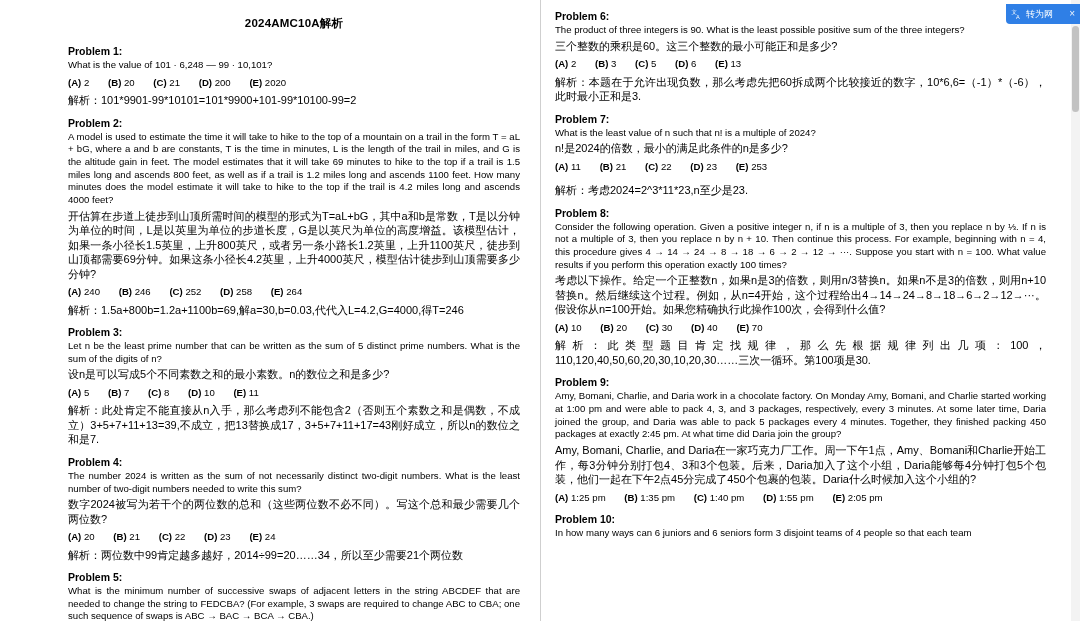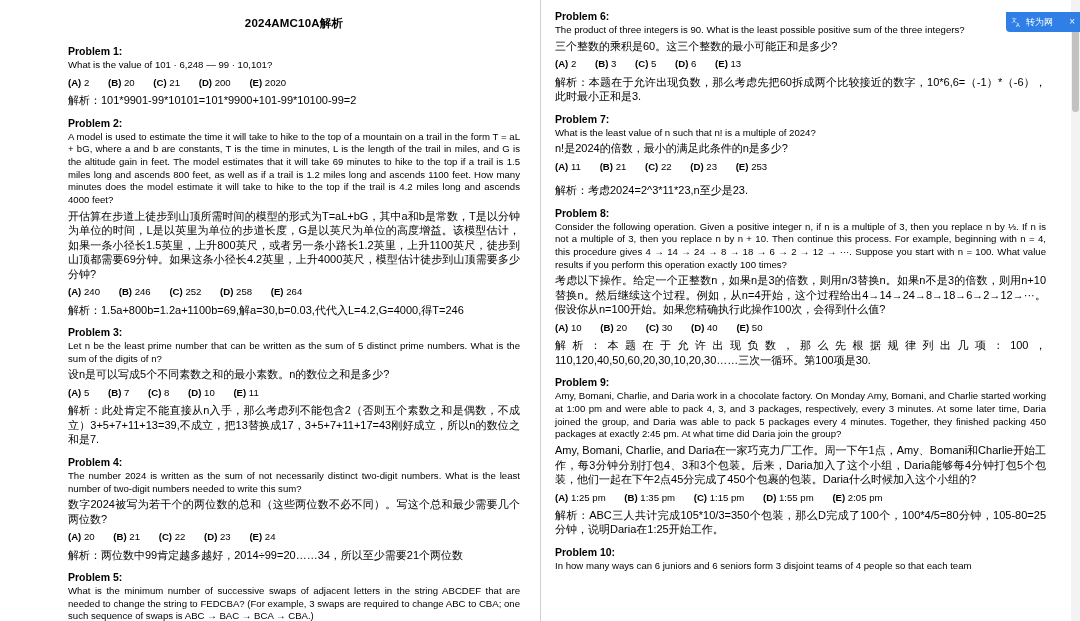--- a/index.html
+++ b/index.html
@@ -85,21 +85,21 @@
   .sol {
     font-size: 11px;
     line-height: 1.32;
     text-align: justify;
     margin: 3px 0 0 0;
   }
   .spacer-sm { height: 3px; }
   
   .translate-widget {
     position: absolute;
-    top: 12px;
+    top: 4px;
     right: 0px;
     width: 74px;
     height: 20px;
     background: #2f7fe6;
     color: #ffffff;
     border-radius: 0 0 0 4px;
     display: flex;
     align-items: center;
     gap: 3px;
     padding: 0 5px;
@@ -242,37 +242,36 @@
 
       <div class="prob">
         <div class="prob-head">Problem 8:</div>
         <p class="stmt">Consider the following operation. Given a positive integer n, if n is a multiple of 3, then you replace n by ⅓. If n is not a multiple of 3, then you replace n by n + 10. Then continue this process. For example, beginning with n = 4, this procedure gives 4 → 14 → 24 → 8 → 18 → 6 → 2 → 12 → ···. Suppose you start with n = 100. What value results if you perform this operation exactly 100 times?</p>
         <p class="stmt-cn">考虑以下操作。给定一个正整数n，如果n是3的倍数，则用n/3替换n。如果n不是3的倍数，则用n+10替换n。然后继续这个过程。例如，从n=4开始，这个过程给出4→14→24→8→18→6→2→12→···。假设你从n=100开始。如果您精确执行此操作100次，会得到什么值?</p>
         <div class="choices">
           <span class="ch"><span class="lbl">(A)</span> <span>10</span></span>
           <span class="ch"><span class="lbl">(B)</span> <span>20</span></span>
           <span class="ch"><span class="lbl">(C)</span> <span>30</span></span>
           <span class="ch"><span class="lbl">(D)</span> <span>40</span></span>
-          <span class="ch"><span class="lbl">(E)</span> <span>50</span></span>
-        </div>
-        <p class="sol">解析：本题在于允许出现负数，那么先根据规律列出几项：100，110,120,40,50,60,20,30,10,20,30……三次一循环。第100项是30.</p>
+          <span class="ch"><span class="lbl">(E)</span> <span>70</span></span>
+        </div>
+        <p class="sol">解析：此类型题目肯定找规律，那么先根据规律列出几项：100，110,120,40,50,60,20,30,10,20,30……三次一循环。第100项是30.</p>
       </div>
 
       <div class="prob">
         <div class="prob-head">Problem 9:</div>
         <p class="stmt">Amy, Bomani, Charlie, and Daria work in a chocolate factory. On Monday Amy, Bomani, and Charlie started working at 1:00 pm and were able to pack 4, 3, and 3 packages, respectively, every 3 minutes. At some later time, Daria joined the group, and Daria was able to pack 5 packages every 4 minutes. Together, they finished packing 450 packages at exactly 2:45 pm. At what time did Daria join the group?</p>
         <p class="stmt-cn">Amy, Bomani, Charlie, and Daria在一家巧克力厂工作。周一下午1点，Amy、Bomani和Charlie开始工作，每3分钟分别打包4、3和3个包装。后来，Daria加入了这个小组，Daria能够每4分钟打包5个包装，他们一起在下午2点45分完成了450个包裹的包装。Daria什么时候加入这个小组的?</p>
         <div class="choices">
           <span class="ch"><span class="lbl">(A)</span> <span>1:25 pm</span></span>
           <span class="ch"><span class="lbl">(B)</span> <span>1:35 pm</span></span>
-          <span class="ch"><span class="lbl">(C)</span> <span>1:15 pm</span></span>
+          <span class="ch"><span class="lbl">(C)</span> <span>1:40 pm</span></span>
           <span class="ch"><span class="lbl">(D)</span> <span>1:55 pm</span></span>
           <span class="ch"><span class="lbl">(E)</span> <span>2:05 pm</span></span>
         </div>
-        <p class="sol">解析：ABC三人共计完成105*10/3=350个包装，那么D完成了100个，100*4/5=80分钟，105-80=25分钟，说明Daria在1:25开始工作。</p>
       </div>
 
       <div class="prob">
         <div class="prob-head">Problem 10:</div>
         <p class="stmt">In how many ways can 6 juniors and 6 seniors form 3 disjoint teams of 4 people so that each team</p>
       </div>
 
     </div>
   </div>
 

